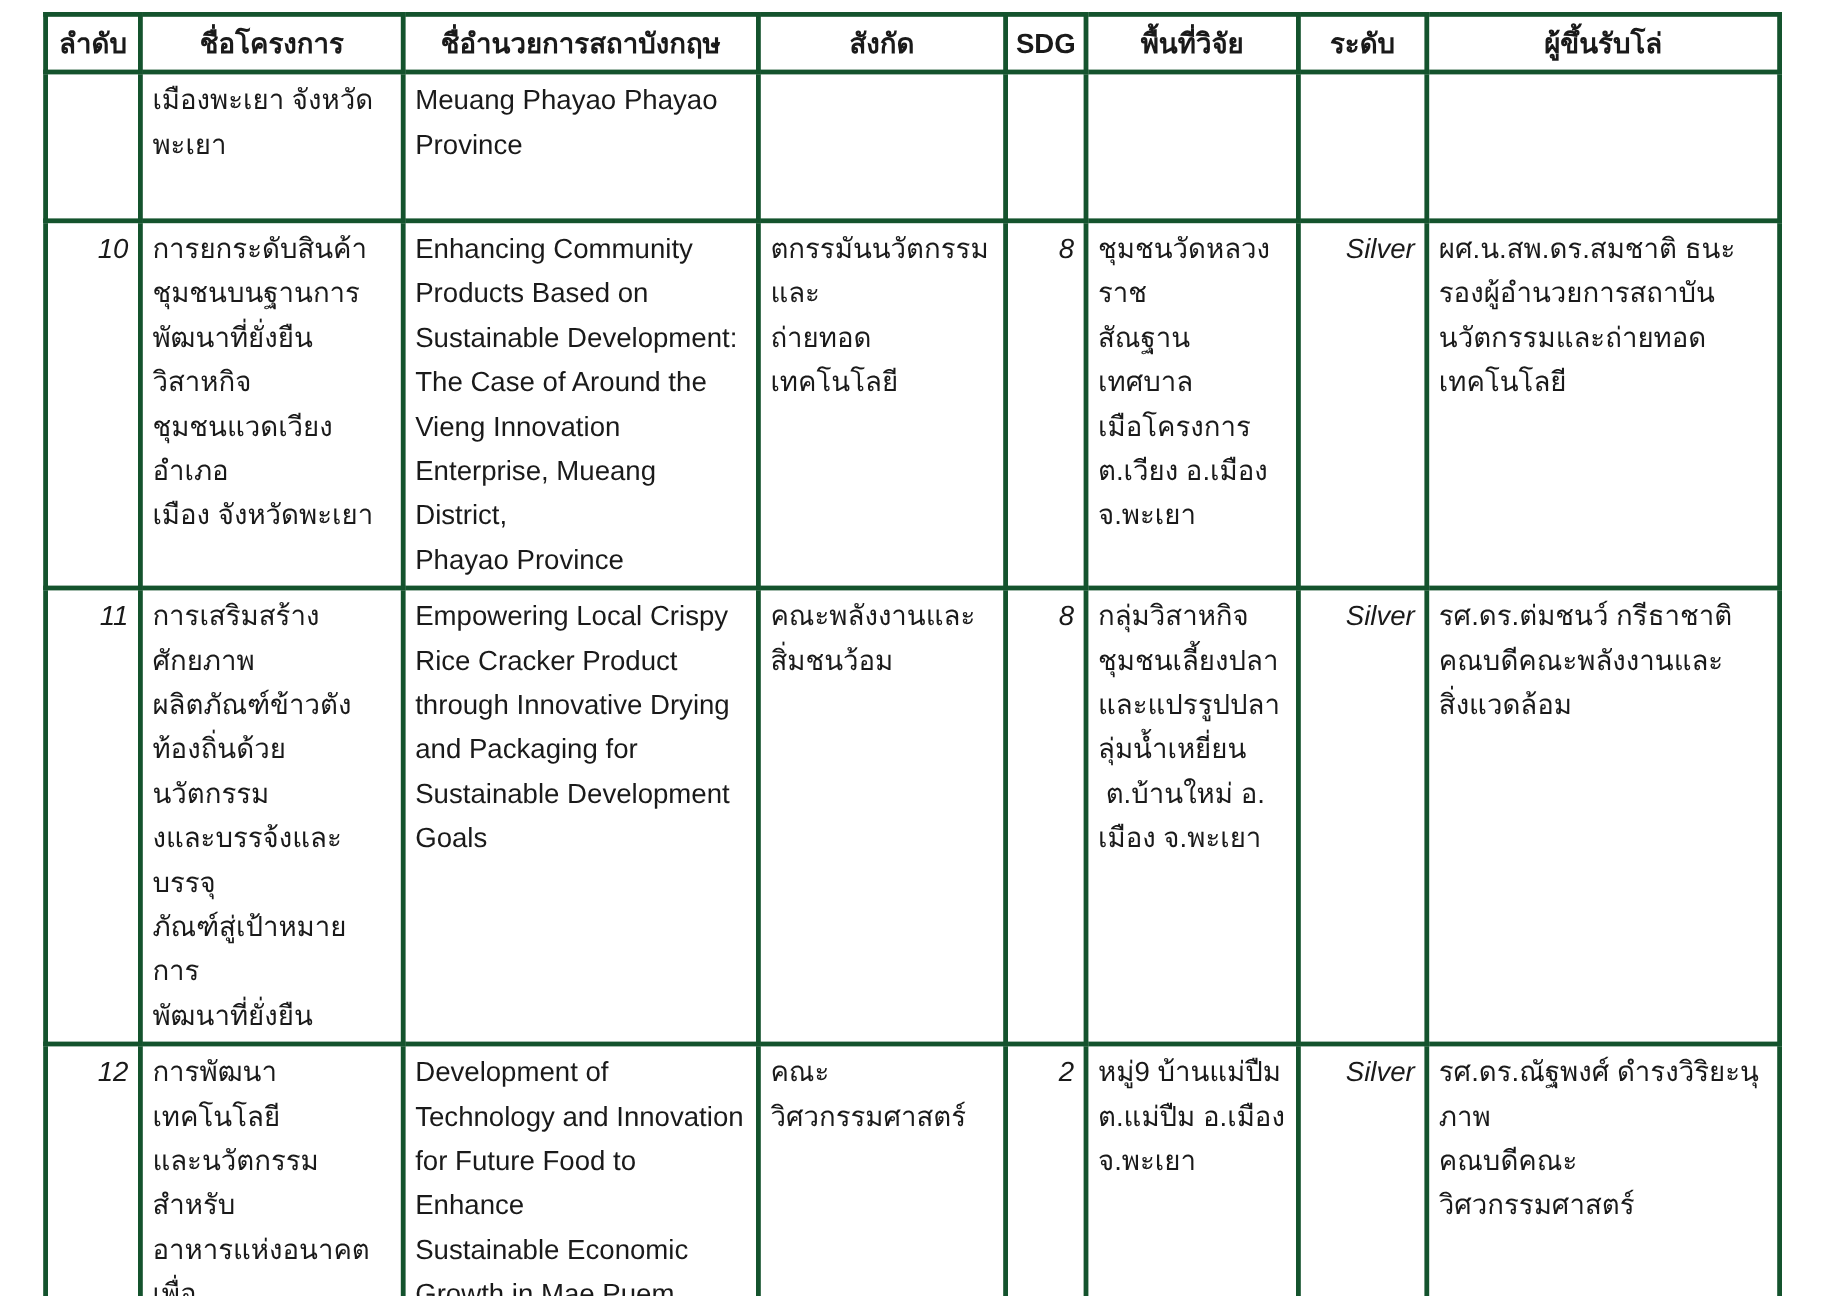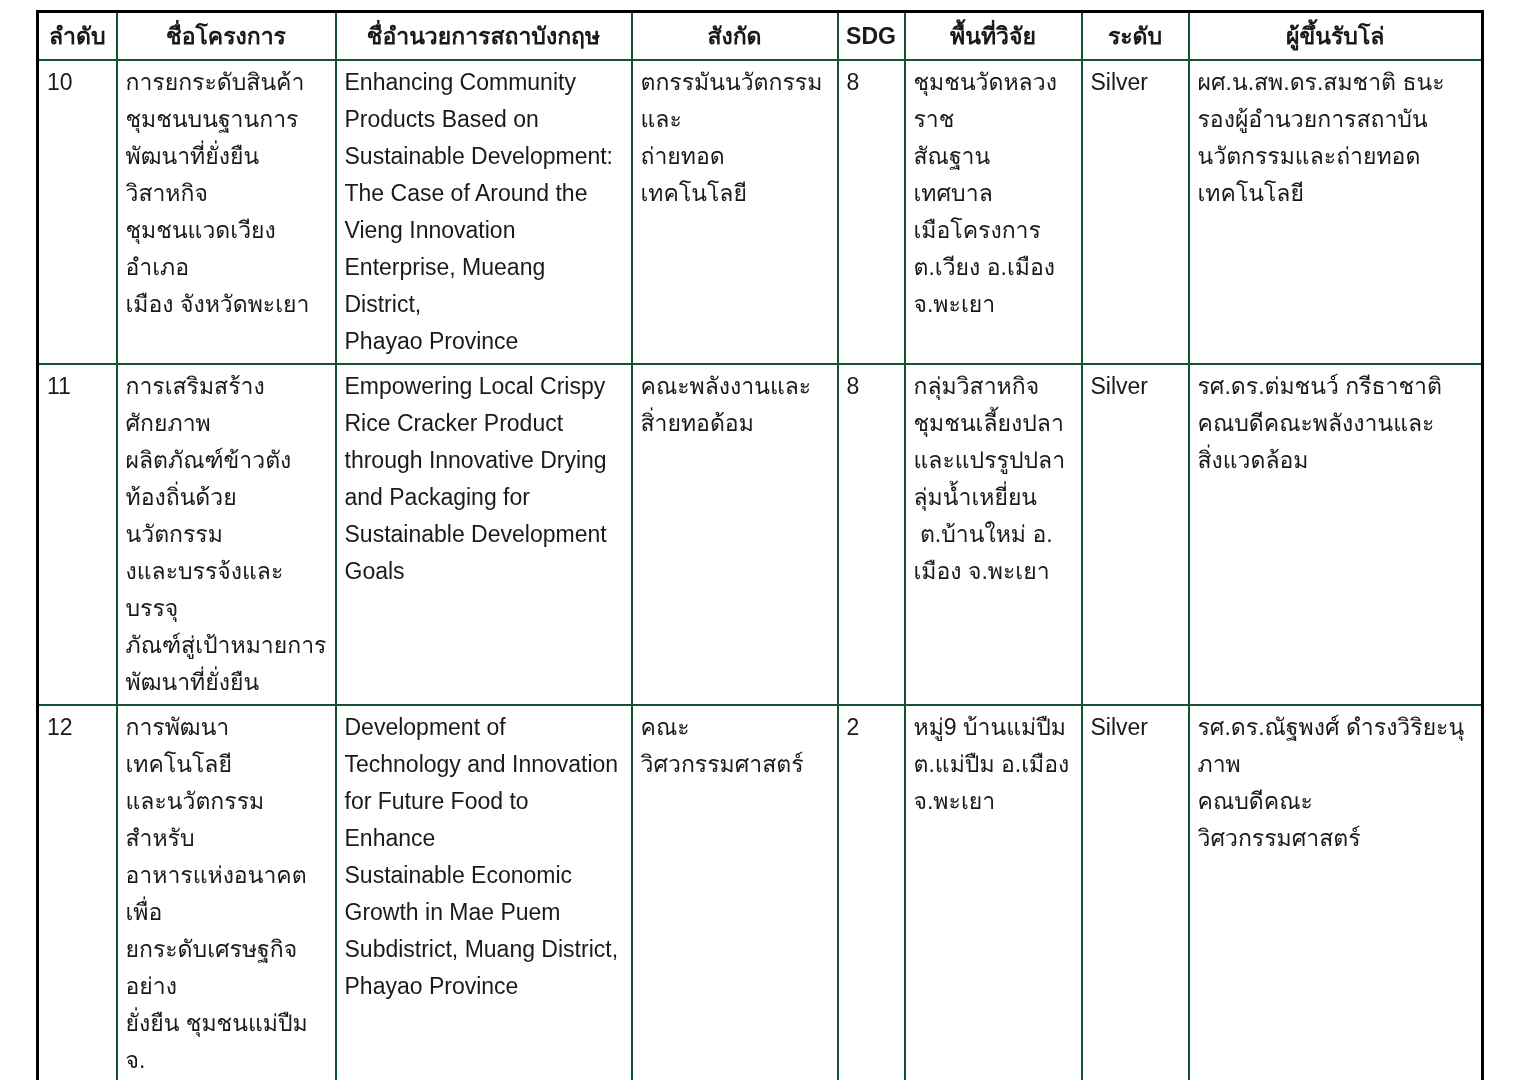--- a/index.html
+++ b/index.html
@@ -22,21 +22,21 @@
     position: absolute;
     left: 36px;
     top: 10px;
     width: 1445px;
     border-collapse: collapse;
     table-layout: fixed;
     border: 3px solid #000000;
   }
   table.projects th,
   table.projects td {
-    border: 2px solid #14532d;
+    border: 4px solid #14532d;
     vertical-align: top;
     padding: 3px 8px 3px 8px;
     font-size: 23px;
     line-height: 37px;
     white-space: pre-wrap;
     overflow: hidden;
     word-wrap: break-word;
   }
   table.projects th {
     vertical-align: middle;
@@ -45,21 +45,21 @@
     font-size: 23px;
     line-height: 26px;
     padding: 2px 4px;
     white-space: normal;
   }
   tr.header-row { height: 48px; }
   tr.row-partial { height: 124px; }
   tr.row-10 { height: 258px; }
   tr.row-11 { height: 223px; }
   tr.row-12 { height: 258px; }
-  td.c-center { text-align: left; }
+  td.c-center { text-align: right; font-style: italic; }
 </style>
 </head>
 <body>
 
 <div class="page">
   <table class="projects">
     <colgroup>
       <col style="width:79px">
       <col style="width:219px">
       <col style="width:296px">
@@ -72,20 +72,32 @@
     <tbody>
         <tr class="header-row">
       <th>ลำดับ</th>
       <th>ชื่อโครงการ</th>
       <th>ชื่อำนวยการสถาบังกฤษ</th>
       <th>สังกัด</th>
       <th>SDG</th>
       <th>พื้นที่วิจัย</th>
       <th>ระดับ</th>
       <th>ผู้ขึ้นรับโล่</th>
+    </tr>
+    <tr class="row-partial">
+      <td class="c-center"></td>
+      <td>เมืองพะเยา จังหวัด
+พะเยา</td>
+      <td>Meuang Phayao Phayao
+Province</td>
+      <td></td>
+      <td class="c-center"></td>
+      <td></td>
+      <td class="c-center"></td>
+      <td></td>
     </tr>
     <tr class="row-10">
       <td class="c-center">10</td>
       <td>การยกระดับสินค้า
 ชุมชนบนฐานการ
 พัฒนาที่ยั่งยืน วิสาหกิจ
 ชุมชนแวดเวียง อำเภอ
 เมือง จังหวัดพะเยา</td>
       <td>Enhancing Community
 Products Based on
@@ -116,21 +128,21 @@
 งและบรรจ้งและบรรจุ
 ภัณฑ์สู่เป้าหมายการ
 พัฒนาที่ยั่งยืน</td>
       <td>Empowering Local Crispy
 Rice Cracker Product
 through Innovative Drying
 and Packaging for
 Sustainable Development
 Goals</td>
       <td>คณะพลังงานและ
-สิ่ายทอด้อม</td>
+สิ่มชนว้อม</td>
       <td class="c-center">8</td>
       <td>กลุ่มวิสาหกิจ
 ชุมชนเลี้ยงปลา
 และแปรรูปปลา
 ลุ่มน้ำเหยี่ยน
  ต.บ้านใหม่ อ.
 เมือง จ.พะเยา</td>
       <td class="c-center">Silver</td>
       <td>รศ.ดร.ต่มชนว์ กรีธาชาติ
 คณบดีคณะพลังงานและ

